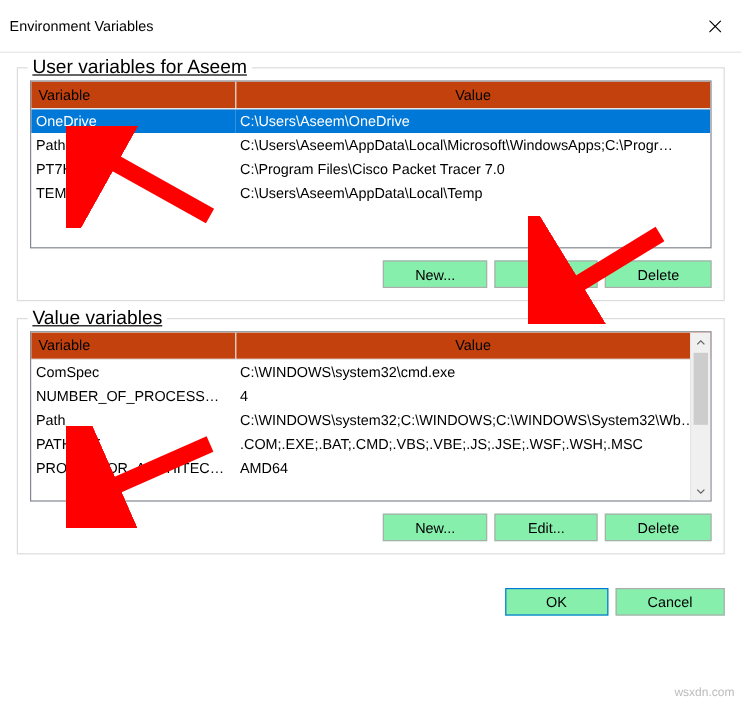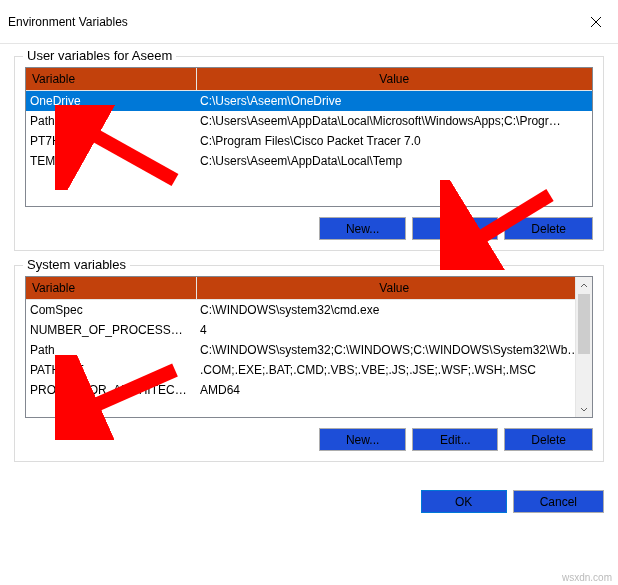--- a/index.html
+++ b/index.html
@@ -40,22 +40,23 @@
   margin-bottom: 14px;
   padding: 10px 10px 10px 10px;
   position: relative;
 }
 .groupbox > .legend {
   position: absolute;
   top: -9px;
   left: 8px;
   background: #fff;
   padding: 0 4px;
-  font-size: 13px;
-  color: #000;
+  font-size: 16px;
+  color: #000;
+  text-decoration: underline;
 }
 .table-wrap {
   border: 1px solid #828790;
   background: #fff;
   height: 140px;
   overflow: hidden;
   position: relative;
 }
 .table-wrap.sys {
   height: 142px;
@@ -95,21 +96,21 @@
   display: flex;
   justify-content: flex-end;
   gap: 6px;
   margin-top: 10px;
 }
 button.win-btn {
   min-width: 86px;
   height: 23px;
   font-family: inherit;
   font-size: 12px;
-  background: #1d4ed8;
+  background: #86efac;
   border: 1px solid #adadad;
   padding: 0 26px;
   color: #000;
 }
 button.win-btn.primary {
   border-color: #0078d7;
   margin-left: 32px;
 }
 .bottom-row {
   display: flex;
@@ -204,21 +205,21 @@
       </table>
     </div>
     <div class="btn-row">
       <button class="win-btn">New...</button>
       <button class="win-btn">Edit...</button>
       <button class="win-btn">Delete</button>
     </div>
   </div>
 
   <div class="groupbox">
-    <span class="legend">System variables</span>
+    <span class="legend">Value variables</span>
     <div class="table-wrap sys">
       <table>
         <colgroup>
             <col class="var">
             <col class="val">
           </colgroup>
         <thead>
           <tr>
             <th>Variable</th>
             <th>Value</th>

